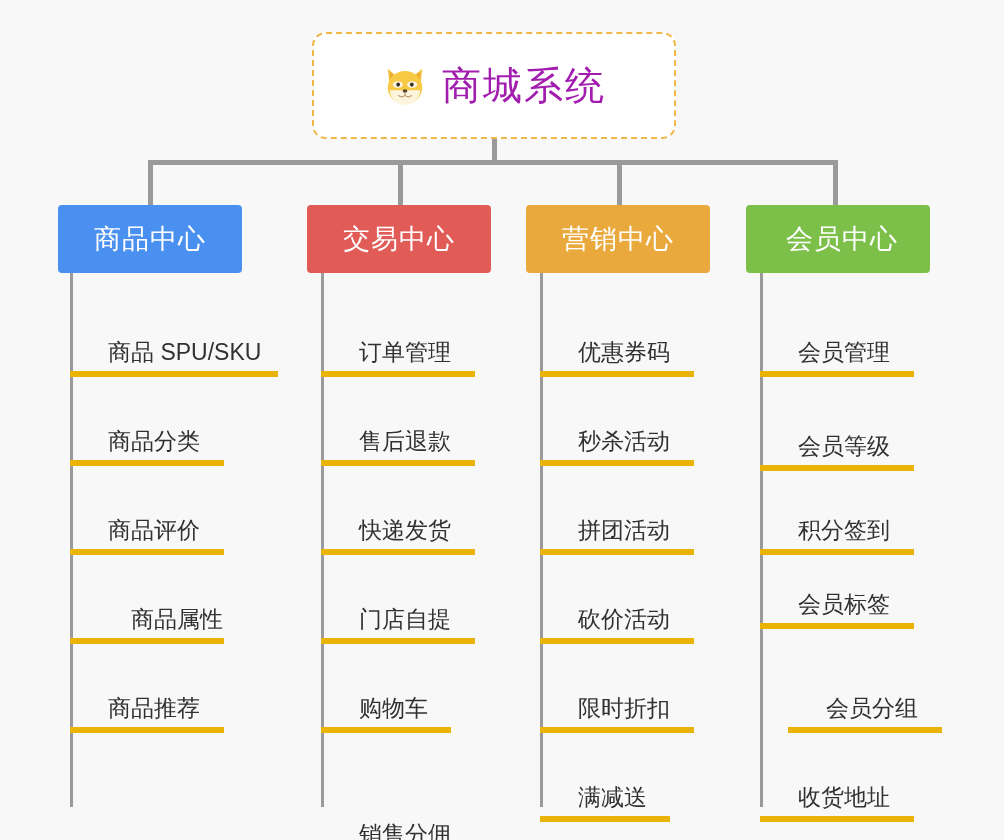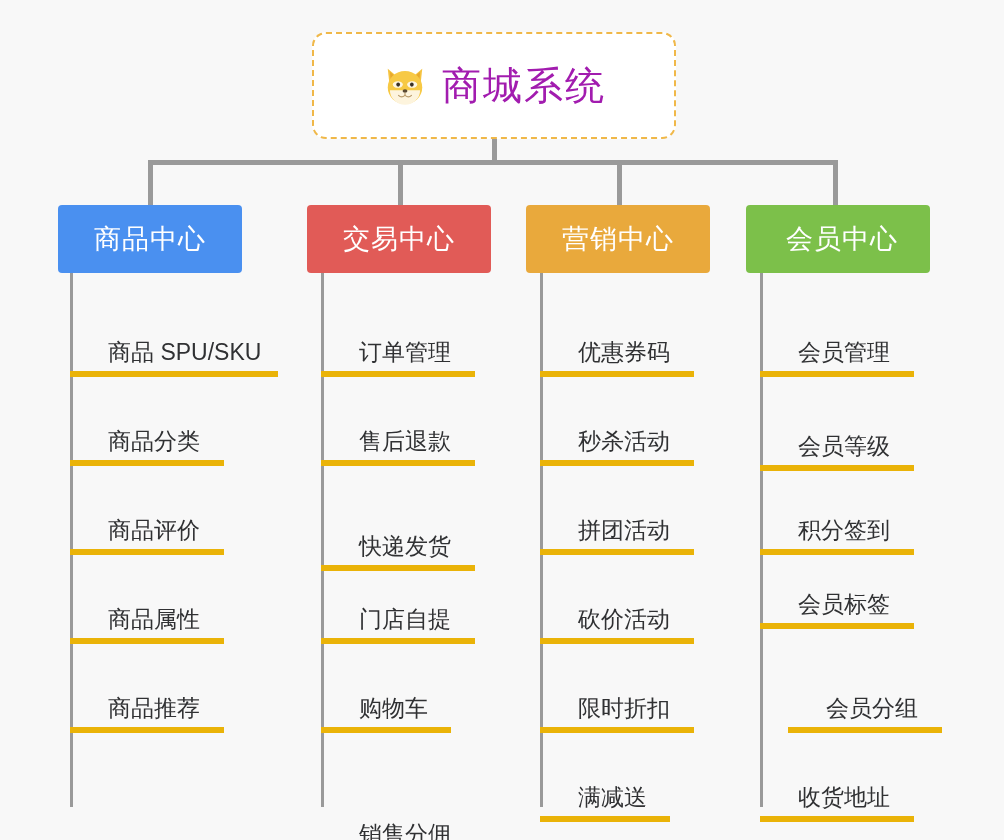--- a/index.html
+++ b/index.html
@@ -148,39 +148,39 @@
         <div class="leaf-spine" style="height: 534px;"></div>
         <div class="leaf-item" style="top: 0px; width: 208px;">
           <span class="leaf-label">商品 SPU/SKU</span>
         </div>
         <div class="leaf-item" style="top: 89px; width: 154px;">
           <span class="leaf-label">商品分类</span>
         </div>
         <div class="leaf-item" style="top: 178px; width: 154px;">
           <span class="leaf-label">商品评价</span>
         </div>
-        <div class="leaf-item" style="top: 267px; width: 154px;">
+        <div class="leaf-item" style="top: 267px; width: 154px; padding-left: 23px;">
           <span class="leaf-label">商品属性</span>
         </div>
         <div class="leaf-item" style="top: 356px; width: 154px;">
           <span class="leaf-label">商品推荐</span>
         </div>
       </div>
       <div class="cat-box" style="left: 307px; width: 184px; background: rgb(225, 91, 87);">
         <span>交易中心</span>
       </div>
       <div class="leaf-col" style="left: 321px; width: 260px; height: 534px;">
         <div class="leaf-spine" style="height: 534px;"></div>
         <div class="leaf-item" style="top: 0px; width: 154px;">
           <span class="leaf-label">订单管理</span>
         </div>
         <div class="leaf-item" style="top: 89px; width: 154px;">
           <span class="leaf-label">售后退款</span>
         </div>
-        <div class="leaf-item" style="top: 194px; width: 154px;">
+        <div class="leaf-item" style="top: 178px; width: 154px;">
           <span class="leaf-label">快递发货</span>
         </div>
         <div class="leaf-item" style="top: 267px; width: 154px;">
           <span class="leaf-label">门店自提</span>
         </div>
         <div class="leaf-item" style="top: 356px; width: 130px;">
           <span class="leaf-label">购物车</span>
         </div>
         <div class="leaf-item" style="top: 446px; width: 154px; margin-top: 36px;">
           <span class="leaf-label">销售分佣</span>

